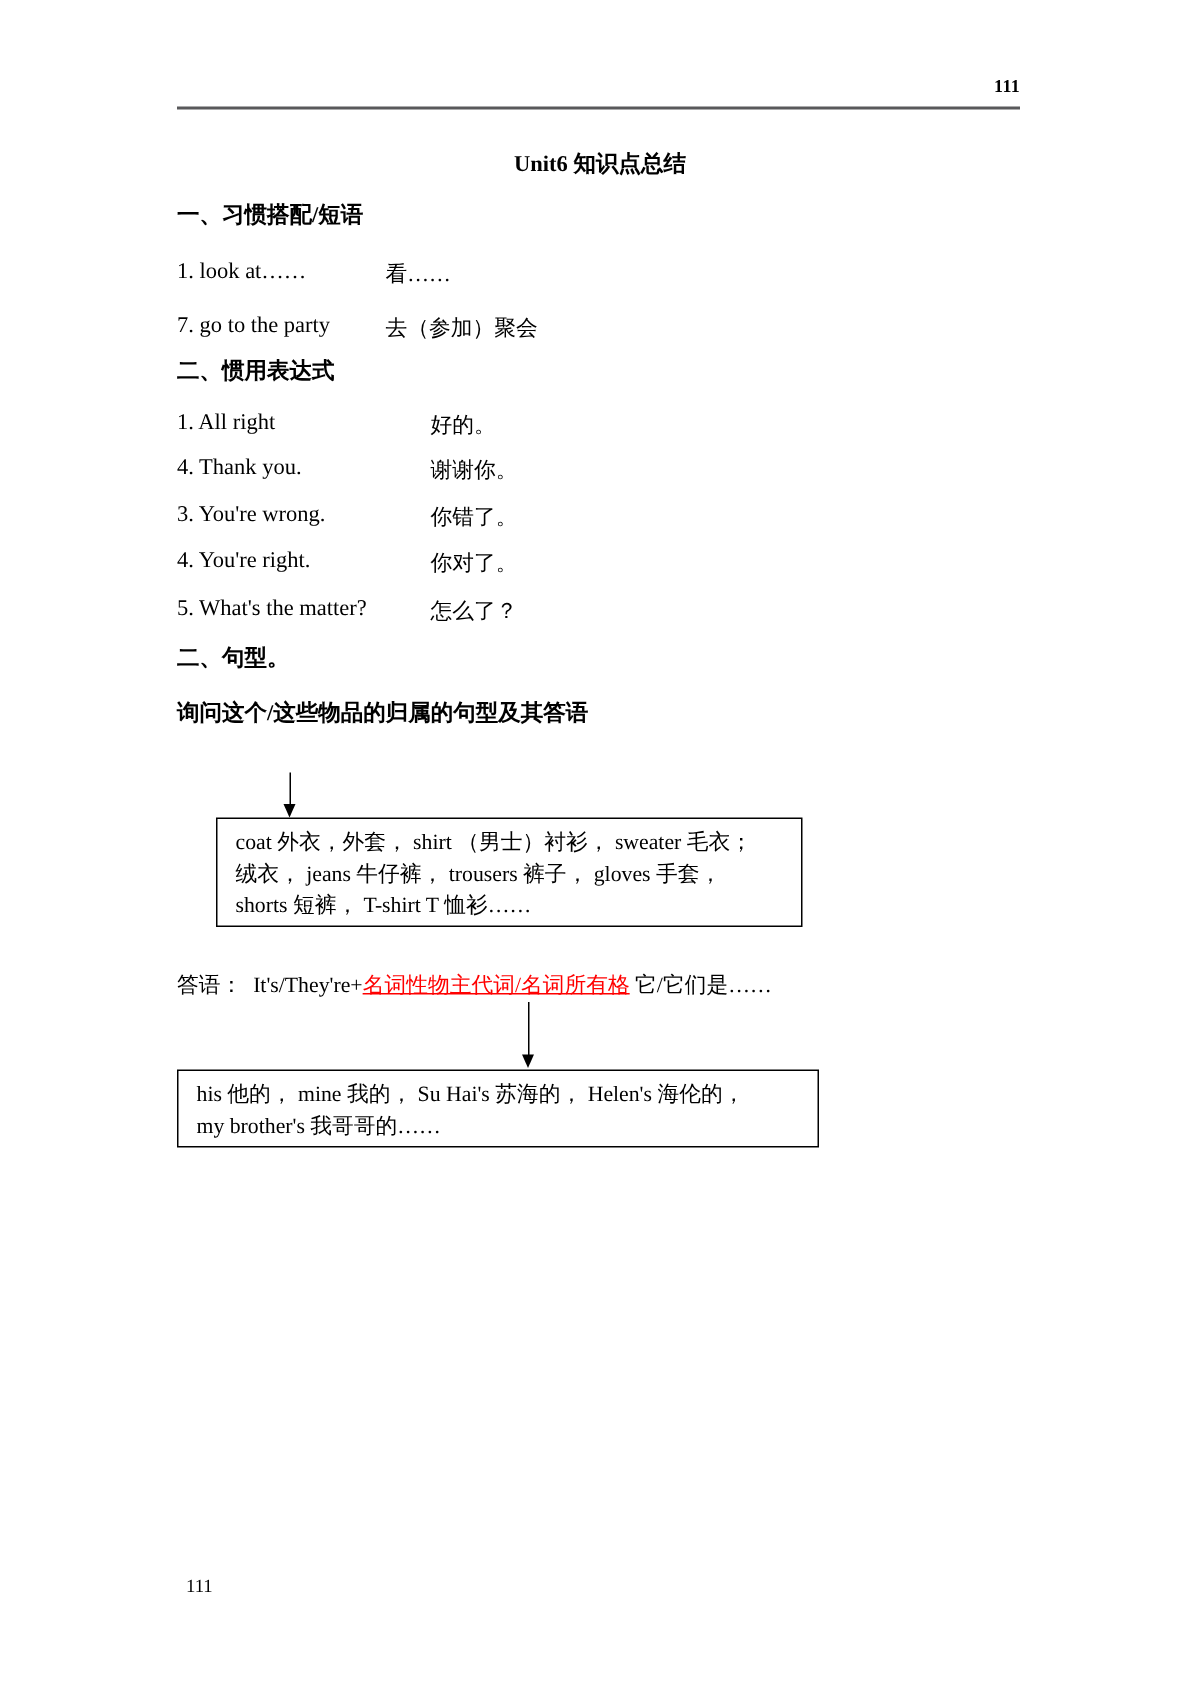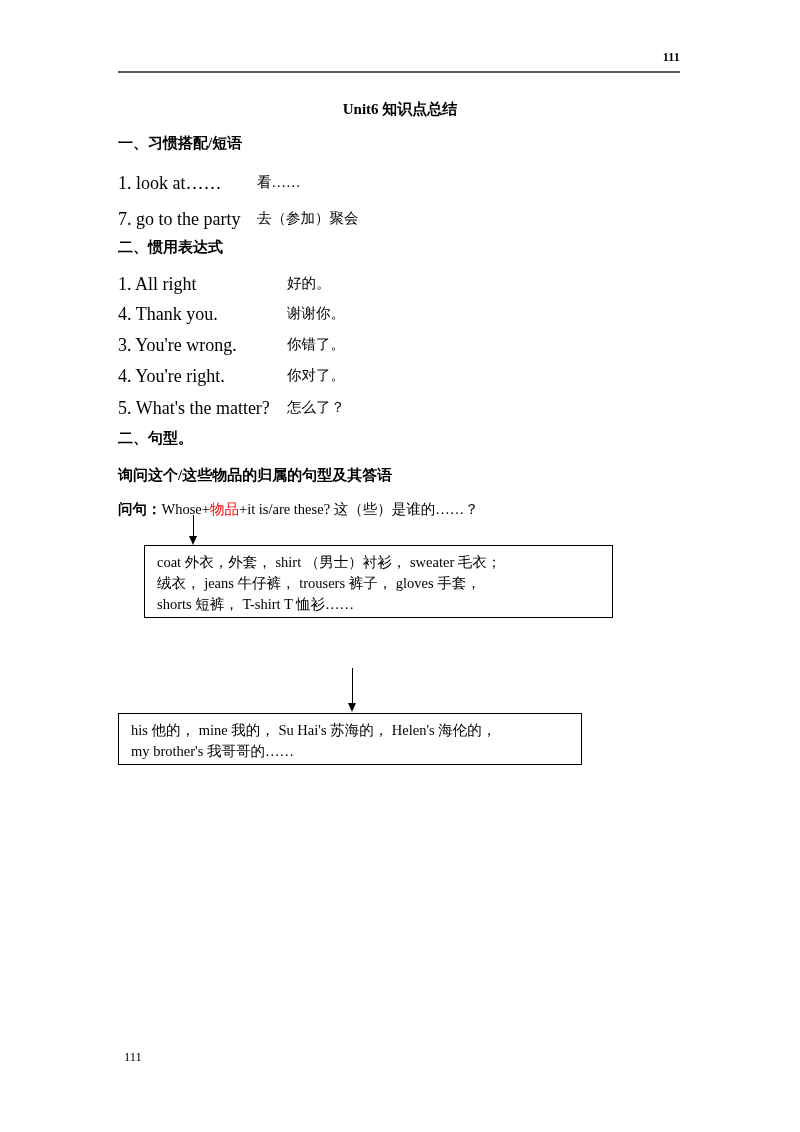--- a/index.html
+++ b/index.html
@@ -56,21 +56,21 @@
   .sec-head {
     position: absolute;
     left: 118px;
     font-size: 15px;
     font-weight: bold;
     white-space: nowrap;
   }
   .en {
     position: absolute;
     left: 118px;
-    font-size: 18px;
+    font-size: 15px;
     white-space: nowrap;
   }
   .cn {
     position: absolute;
     font-size: 14.5px;
     white-space: nowrap;
   }
 
   .pattern-line {
     position: absolute;
@@ -174,36 +174,36 @@
 
   <div class="en" style="top:366px;">4. You're right.</div>
   <div class="cn" style="left:287px; top:366px;">你对了。</div>
 
   <div class="en" style="top:398px;">5. What's the matter?</div>
   <div class="cn" style="left:287px; top:398px;">怎么了？</div>
 
   <div class="sec-head" style="top:429px;">二、句型。</div>
   <div class="sec-head" style="top:466px;">询问这个/这些物品的归属的句型及其答语</div>
 
-  <div class="pattern-line" style="top:500px;">
-    <b>问句：</b><span>Whose+</span><span class="red">物品</span><span>+it is/are these?  这（些）是谁的……？</span>
-  </div>
 
   <div class="arrow" style="left:193px; top:515px; height:22px;"></div>
 
-  <div class="box" style="left:144px; top:545px; width:469px; height:73px;">
+  <div class="box" style="left:144px; top:545px; width:391px; height:73px;">
     <div class="box-line">coat 外衣，外套，  shirt （男士）衬衫，  sweater 毛衣；</div>
     <div class="box-line">绒衣， jeans 牛仔裤，  trousers 裤子，  gloves 手套，</div>
     <div class="box-line">shorts 短裤，  T-shirt T 恤衫……</div>
   </div>
 
+  <div class="pattern-line" style="left:118px; top:647px;">
+    <span>答语：</span>&nbsp;&nbsp;<span>It's/They're+</span><span class="red-underline">名词性物主代词/名词所有格</span><span> 它/它们是……</span>
+  </div>
 
   <div class="arrow" style="left:352px; top:668px; height:36px;"></div>
 
 
-  <div class="box" style="left:118px; top:713px; width:464px; height:52px;">
+  <div class="box" style="left:118px; top:713px; width:428px; height:52px;">
     <div class="box-line">his 他的，  mine 我的，  Su Hai's 苏海的，  Helen's 海伦的，</div>
     <div class="box-line">my brother's 我哥哥的……</div>
   </div>
 
   <div class="footer-num">111</div>
 
 </div>
 
 </body></html>

